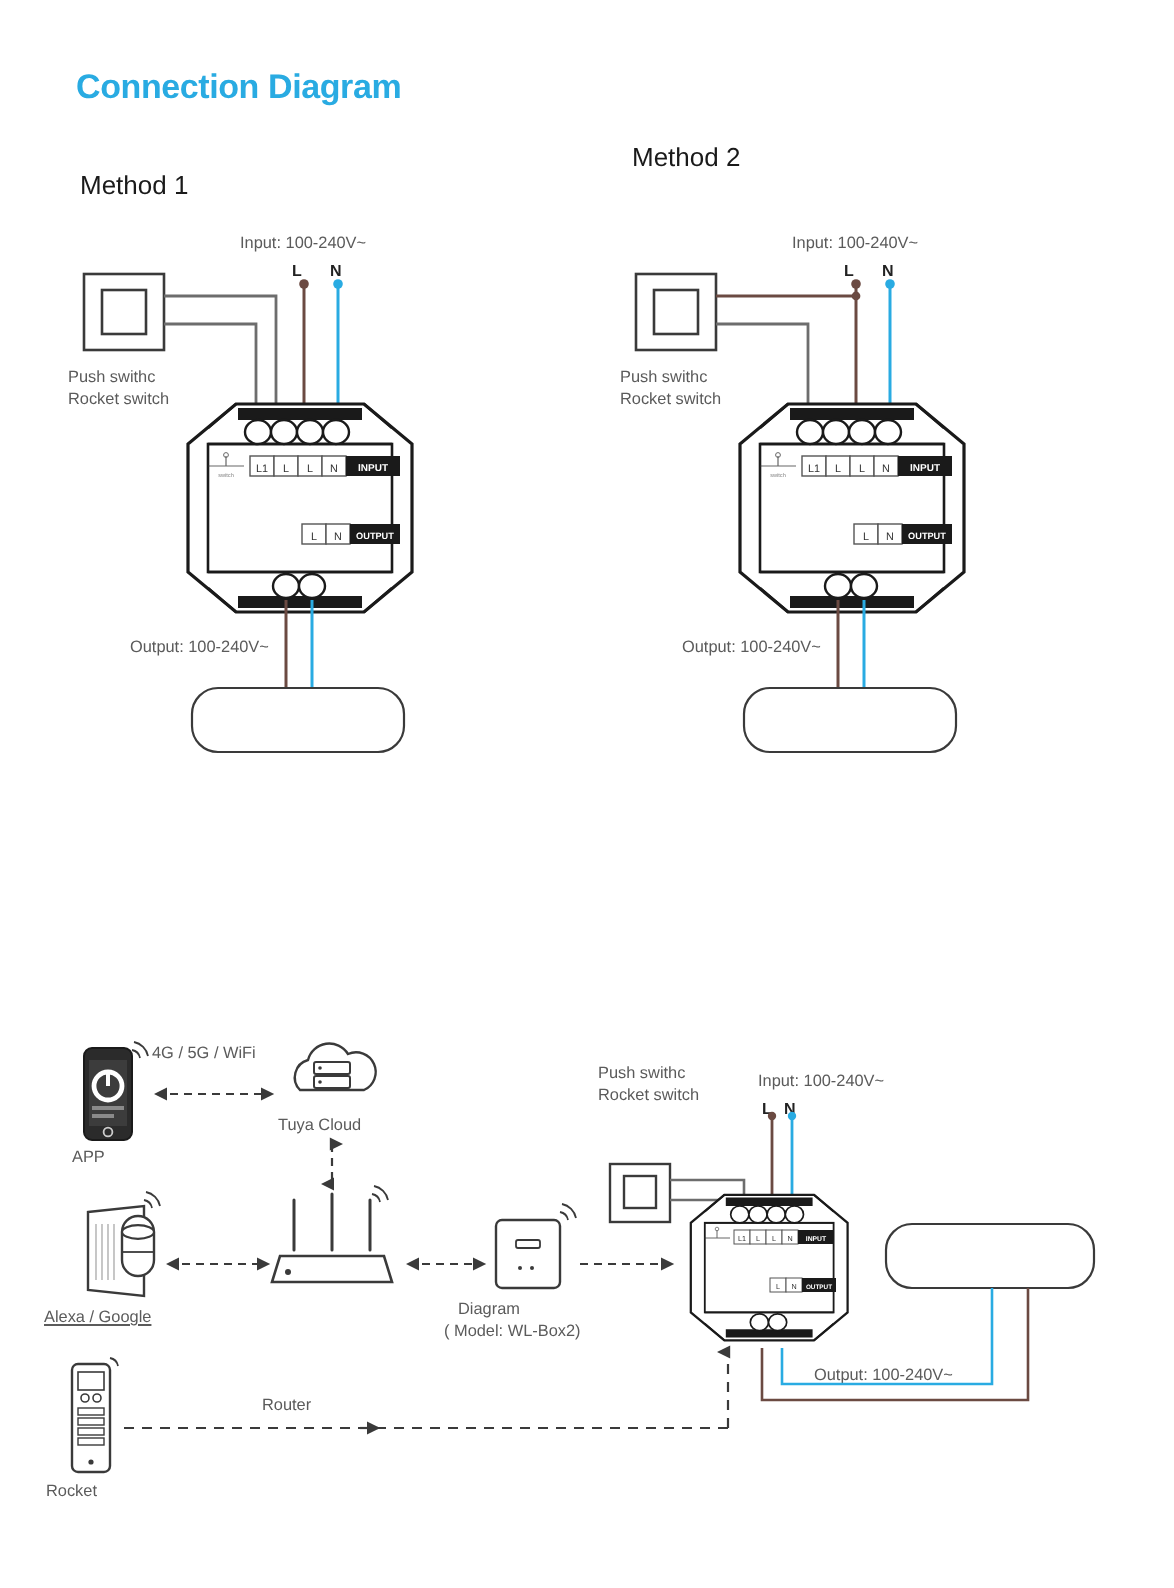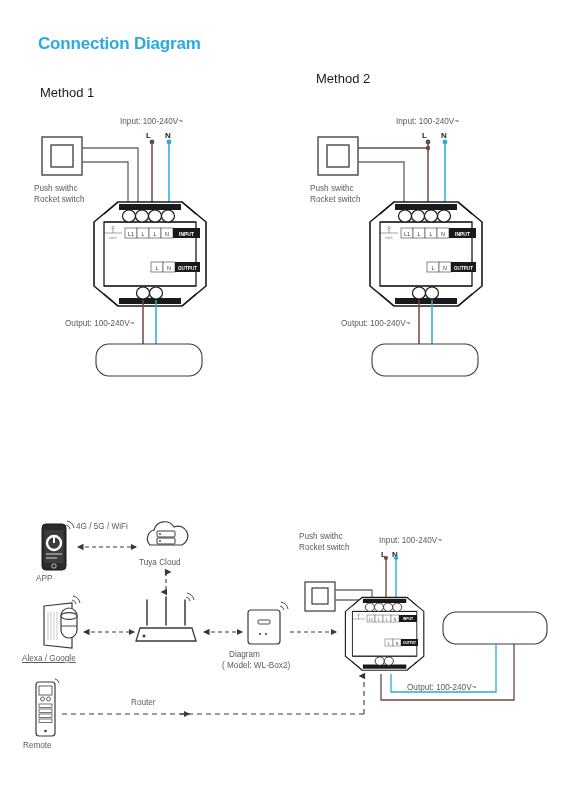--- a/index.html
+++ b/index.html
@@ -77,21 +77,21 @@
   <div class="label c" style="left:384px; top:352px; width:82px;">Lamps and</div>
   <div class="label c" style="left:384px; top:364px; width:82px;">home appliances</div>
 
   <div class="label c" style="left:36px; top:573px; width:36px;">APP</div>
   <div class="label" style="left:76px; top:521px;">4G / 5G / WiFi</div>
   <div class="label c" style="left:139px; top:557px; width:54px;">Tuya Cloud</div>
   <div class="label c" style="left:22px; top:653px; width:68px;text-decoration:underline;">Alexa / Google</div>
   <div class="label c" style="left:131px; top:649px; width:48px;margin-top:48px;">Router</div>
   <div class="label c" style="left:229px; top:649px; width:70px;">Diagram</div>
   <div class="label c" style="left:222px; top:660px; width:84px;">( Model: WL-Box2)</div>
-  <div class="label c" style="left:23px; top:740px; width:44px;">Remote</div>
+  <div class="label c" style="left:23px; top:740px; width:44px;">Rocket</div>
   <div class="label" style="left:299px; top:531px;">Push swithc</div>
   <div class="label" style="left:299px; top:542px;">Rocket switch</div>
   <div class="label" style="left:379px; top:535px;">Input: 100-240V~</div>
   <div class="ln-label" style="left:381px; top:550px;">L</div>
   <div class="ln-label" style="left:392px; top:550px;">N</div>
   <div class="label" style="left:407px; top:682px;">Output: 100-240V~</div>
   <div class="label c" style="left:453px; top:622px; width:84px;">Lamps and</div>
   <div class="label c" style="left:453px; top:634px; width:84px;">home appliances</div>
 
   <svg class="svg-layer" viewBox="0 0 587 794">

